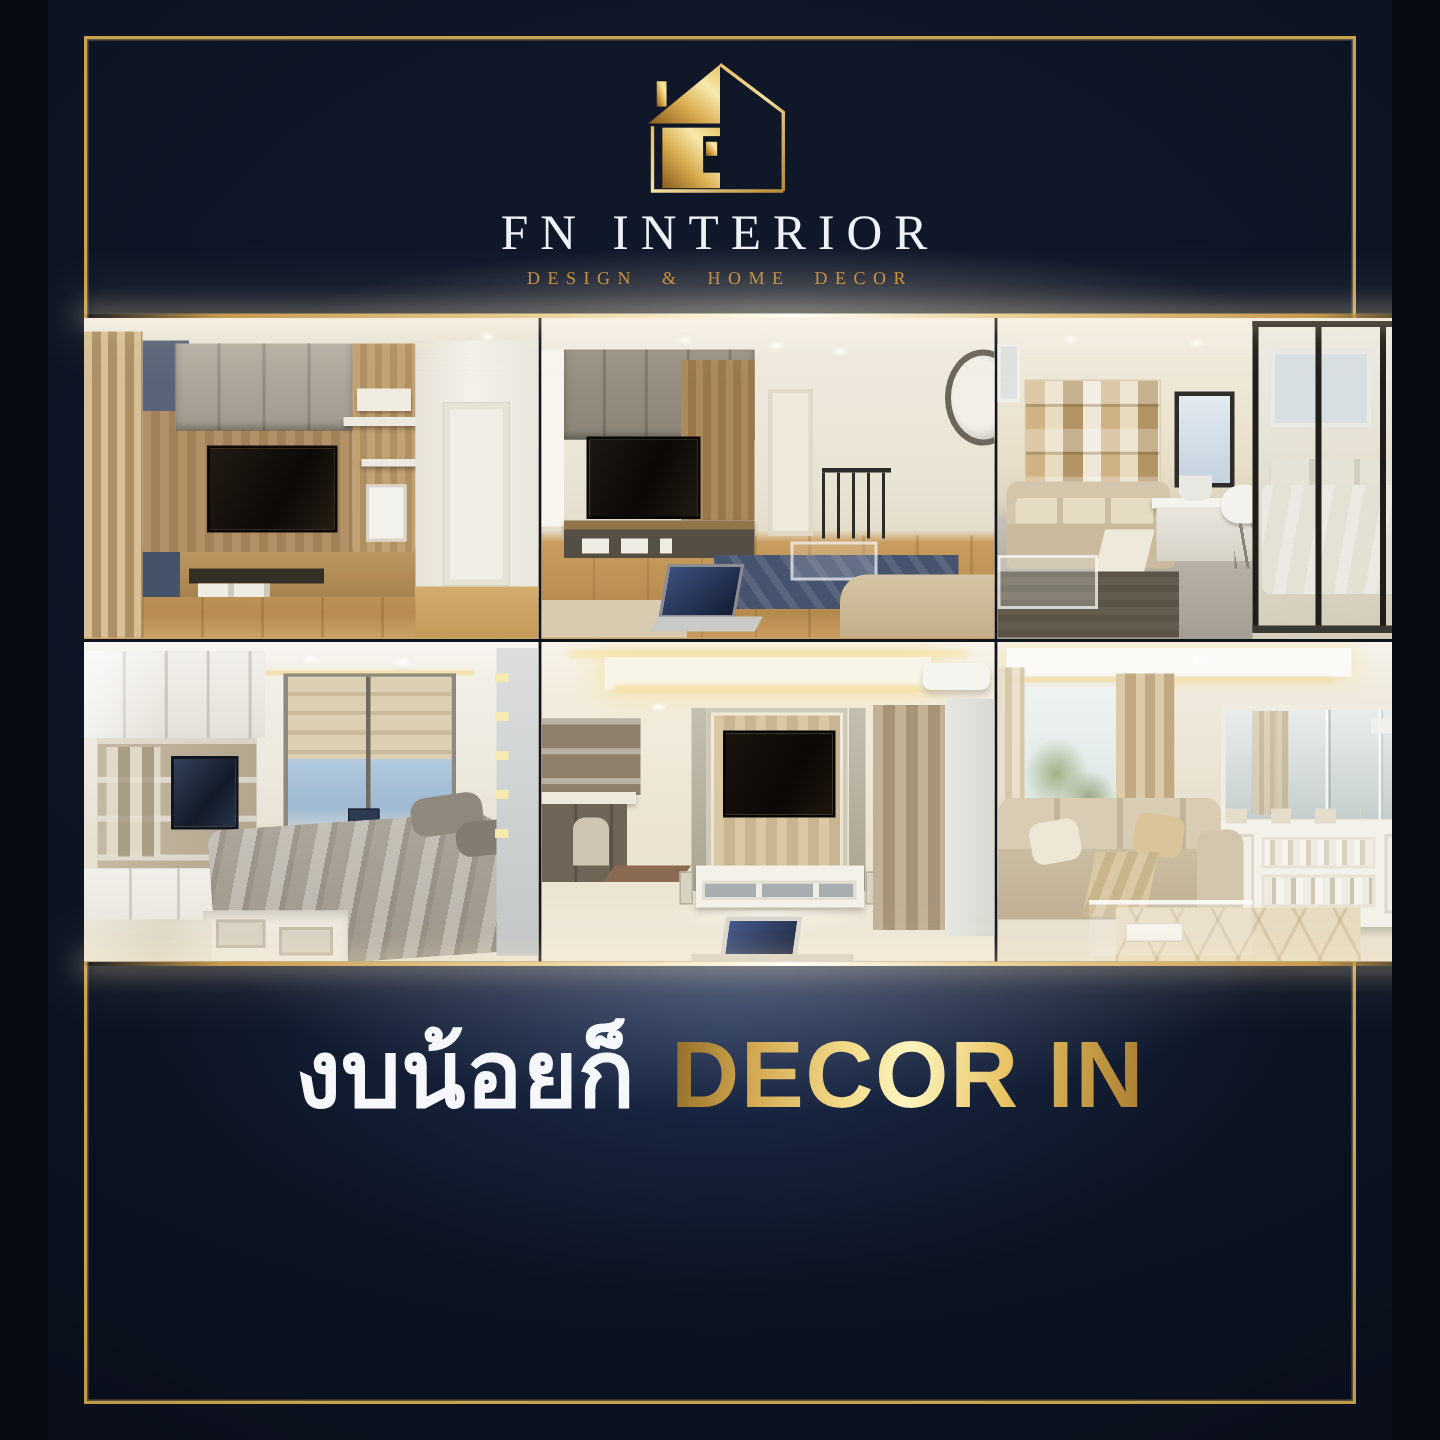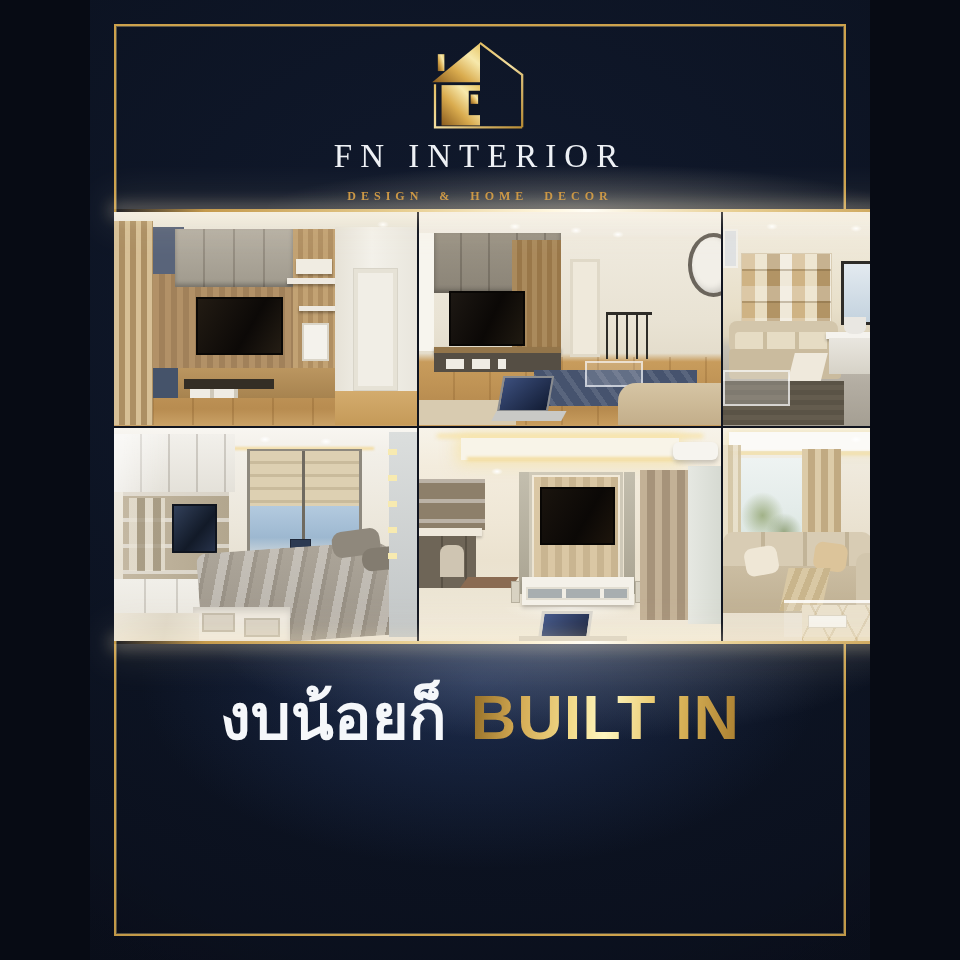--- a/index.html
+++ b/index.html
@@ -1,39 +1,39 @@
 <!DOCTYPE html>
 <html><head>
 <meta charset="utf-8">
 <style>
   html,body{margin:0;padding:0;background:#070b14;}
   *{box-sizing:border-box;}
   .canvas{
-    position:relative;width:780px;height:960px;margin:0 auto;overflow:hidden;
+    position:relative;width:896px;height:960px;margin:0 auto;overflow:hidden;
     font-family:"Liberation Sans","DejaVu Sans",sans-serif;
     background:
       radial-gradient(58% 26% at 50% 71%, rgba(45,68,118,.50), rgba(45,68,118,0) 75%),
       radial-gradient(120% 85% at 50% 32%, #111a2e 0%, #0c1322 58%, #0a0e1a 100%);
   }
   .canvas::after{
     content:"";position:absolute;inset:0;pointer-events:none;
     background:radial-gradient(135% 110% at 50% 40%, rgba(0,0,0,0) 55%, rgba(0,0,0,.35) 100%);
   }
   .frame{position:absolute;inset:24px;border:2px solid #cda24c;
     box-shadow:inset 0 0 0 1px rgba(244,214,140,.35);}
   
   .brand{position:absolute;left:0;top:40px;width:100%;text-align:center;z-index:3;}
   .logo{display:block;margin:0 auto;}
   .brand-name{
     margin:4px 0 0;font-family:"Liberation Serif","DejaVu Serif",serif;
     font-weight:400;font-size:33px;letter-spacing:8px;color:#eef1f5;
   }
   .brand-tagline{
-    margin-top:14px;font-family:"Liberation Serif","DejaVu Serif",serif;
-    font-size:12px;letter-spacing:5px;word-spacing:8px;color:#c8913c;font-weight:700;
+    margin-top:3px;font-family:"Liberation Serif","DejaVu Serif",serif;
+    font-size:12px;letter-spacing:5px;word-spacing:8px;color:#c8913c;font-weight:400;
   }
   
   .glow-line{position:absolute;left:24px;width:912px;height:3px;z-index:4;
     background:linear-gradient(90deg,rgba(160,115,45,.12),#c59a4c 10%,#e8cf93 32%,#fff7e0 48%,#fffdf5 52%,#e8cf93 68%,#c59a4c 90%,rgba(160,115,45,.12));
     box-shadow:0 0 16px 3px rgba(255,238,200,.45),0 0 42px 9px rgba(255,238,200,.16);}
   .glow-top{top:209px;}
   .glow-bottom{top:641px;}
   .over-glow{position:absolute;left:24px;top:148px;width:912px;height:62px;z-index:2;pointer-events:none;
     background:radial-gradient(46% 100% at 51% 100%, rgba(238,228,202,.30), rgba(238,228,202,0) 75%);}
   .under-glow{position:absolute;left:24px;top:644px;width:912px;height:130px;z-index:2;pointer-events:none;
@@ -265,17 +265,17 @@
     </figure>
 
   </section>
 
   <div class="glow-line glow-bottom"></div>
   <div class="under-glow"></div>
 
   <section class="headline">
     <div class="hl1">
       <span>งบน้อยก็</span>
-      <span class="gold-text">BUILT IN</span>
+      <span class="gold-text">DECOR IN</span>
     </div>
   </section>
 
 </div>
 
 </body></html>

